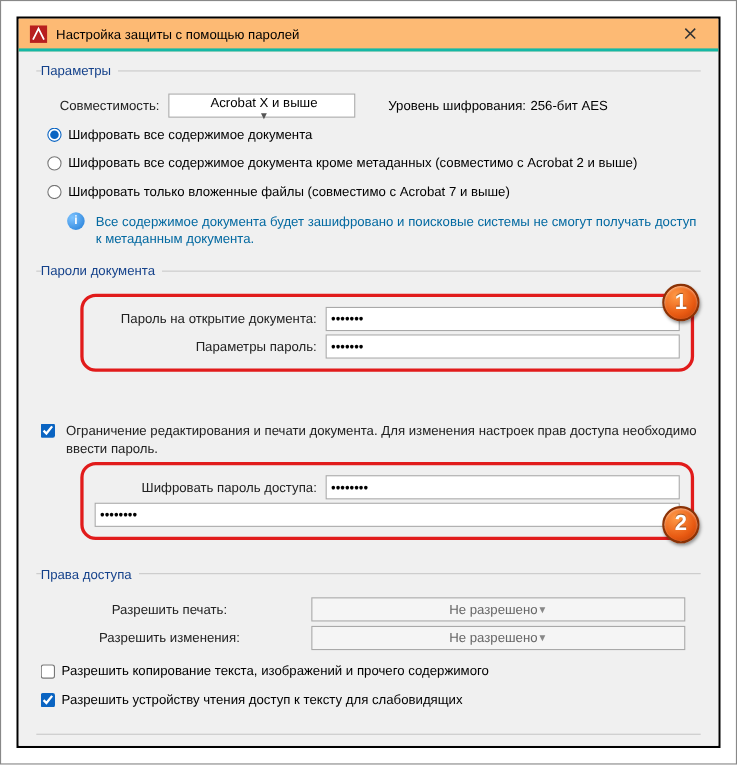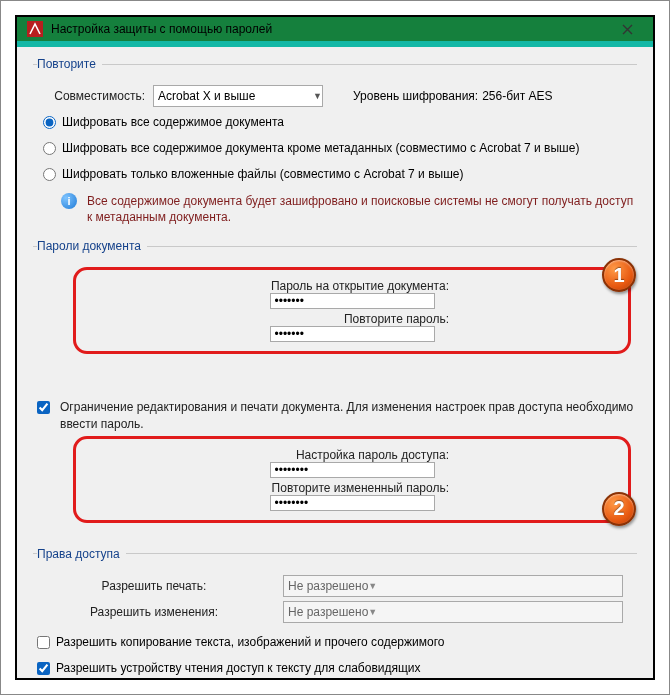--- a/index.html
+++ b/index.html
@@ -1,55 +1,55 @@
 <!DOCTYPE html>
 <html><head>
 <meta charset="utf-8">
 <style>
 * { box-sizing: border-box; margin: 0; padding: 0; }
 body { font-family: "Segoe UI", Tahoma, sans-serif; font-size: 12px; background: #fff; width: 670px; height: 695px; position: relative; border: 1px solid #888; }
 .outer { border: 2px solid #000; position: absolute; left: 14px; top: 14px; right: 14px; bottom: 14px; background: #fff; }
-.titlebar { height: 30px; display: flex; align-items: center; padding: 0 6px 0 10px; background: #15803d; border-bottom: 6px solid #14b8a6; }
+.titlebar { height: 30px; display: flex; align-items: center; padding: 0 6px 0 10px; background: #fdba74; border-bottom: 3px solid #14b8a6; }
 .titlebar .app-icon { width: 16px; height: 16px; margin-right: 8px; }
 .titlebar .title { flex: 1; font-size: 12px; color: #000; }
 .titlebar .close { width: 40px; height: 28px; display: flex; align-items: center; justify-content: center; cursor: pointer; }
 
 .body { background: #f0f0f0; padding: 10px 16px 14px 16px; height: calc(100% - 30px); overflow: hidden; }
 
 fieldset { border: none; border-top: 1px solid #c9c9c9; padding: 10px 0 10px 0; margin-bottom: 4px; }
 fieldset > legend { color: #15428b; font-size: 12px; padding: 0 6px 0 0; margin-left: 4px; }
 
 .row { display: flex; align-items: center; margin: 4px 0; min-height: 22px; }
 .label-right { text-align: right; padding-right: 8px; color: #222; }
 
 select, input[type=password], .combo { height: 22px; border: 1px solid #a9a9a9; background: #fff; font-size: 12px; padding: 0 4px; }
 select, .combo { width: 170px; }
-.combo { display: inline-flex; align-items: center; justify-content: space-between; padding-right: 0; }
+.combo { display: inline-flex; align-items: center; justify-content: space-between; padding-right: 0; flex-direction: column; }
 .combo .chev { font-size: 9px; color: #555; }
 
 input[type=radio], input[type=checkbox] { margin-right: 6px; vertical-align: middle; accent-color: #0a64c2; }
 
 .info-row { display: flex; align-items: flex-start; margin: 8px 0 0 28px; }
 .info-icon { width: 16px; height: 16px; border-radius: 50%; background: radial-gradient(circle at 30% 30%, #7fc4ff, #1e7ad6); color: #fff; display: flex; align-items: center; justify-content: center; font-weight: bold; font-size: 11px; margin-right: 10px; flex-shrink: 0; }
-.info-text { color: #7f1d1d; line-height: 1.35; }
+.info-text { color: #0369a1; line-height: 1.35; }
 
 .callout { border: 3px solid #e11b1b; border-radius: 14px; padding: 6px 10px; margin: 4px 6px 10px 40px; position: relative; background: transparent; }
-.callout .pw-row { display: flex; align-items: center; margin: 3px 0; flex-direction: column; }
+.callout .pw-row { display: flex; align-items: center; margin: 3px 0; }
 .callout .pw-label { width: 210px; text-align: right; padding-right: 8px; color: #222; }
 .callout input[type=password] { flex: 1; }
 
 .badge { position: absolute; right: -8px; width: 34px; height: 34px; border-radius: 50%; background: radial-gradient(circle at 35% 30%, #ff9a47, #e85a12 60%, #b33a07); border: 2px solid #8a3206; color: #fff; font-weight: bold; font-size: 20px; display: flex; align-items: center; justify-content: center; box-shadow: inset 0 1px 2px rgba(255,255,255,.5), 1px 2px 3px rgba(0,0,0,.4); text-shadow: 0 -1px 1px rgba(0,0,0,.4); }
 .badge.b1 { top: -12px; }
 .badge.b2 { bottom: -6px; }
 
 .restrict-text { color: #222; margin-left: 4px; line-height: 1.35; }
 
 .perm-row { display: flex; align-items: center; margin: 4px 0; }
 .perm-label { width: 250px; text-align: center; padding-right: 8px; color: #222; }
-.perm-select { flex: 1; max-width: 340px; height: 22px; border: 1px solid #a9a9a9; background: #f5f5f5; color: #666; display: flex; align-items: center; justify-content: flex-start; padding: 0 4px; }
+.perm-select { flex: 1; max-width: 340px; height: 22px; border: 1px solid #a9a9a9; background: #f5f5f5; color: #666; display: flex; align-items: center; justify-content: center; padding: 0 4px; }
 .perm-select .chev { font-size: 9px; color: #888; }
 
 .buttons { display: flex; justify-content: flex-end; gap: 10px; padding-top: 12px; border-top: 1px solid #c9c9c9; margin-top: 6px; }
 .btn { min-width: 92px; height: 26px; border: 1px solid #9c9c9c; background: linear-gradient(#fdfdfd,#e7e7e7); font-size: 12px; cursor: pointer; border-radius: 2px; }
 
 .selected-pw { background: #cde6ff; }
 </style>
 </head>
 <body>
 
@@ -63,39 +63,39 @@
     <div class="close">
       <svg width="11" height="11" viewBox="0 0 11 11">
           <path d="M1 1 L10 10 M10 1 L1 10" stroke="#333" stroke-width="1.4"></path>
         </svg>
     </div>
   </div>
 
   <div class="body">
 
     <fieldset>
-      <legend>Повторите</legend>
+      <legend>Параметры</legend>
 
       <div class="row" style="padding-left:10px;">
         <span class="label-right" style="width:110px;">Совместимость:</span>
         <div class="combo">
           <span>Acrobat X и выше</span>
           <span class="chev">▼</span>
         </div>
         <span style="width:30px;"></span>
         <span>Уровень шифрования:</span>
         <span style="width:4px;"></span>
         <span>256-бит AES</span>
       </div>
 
       <div class="row" style="padding-left:10px;">
         <label><input type="radio" name="enc" checked="" style=""><span>Шифровать все содержимое документа</span></label>
       </div>
       <div class="row" style="padding-left:10px;">
-        <label><input type="radio" name="enc" style=""><span>Шифровать все содержимое документа кроме метаданных (совместимо с Acrobat 7 и выше)</span></label>
+        <label><input type="radio" name="enc" style=""><span>Шифровать все содержимое документа кроме метаданных (совместимо с Acrobat 2 и выше)</span></label>
       </div>
       <div class="row" style="padding-left:10px;">
         <label><input type="radio" name="enc" style=""><span>Шифровать только вложенные файлы (совместимо с Acrobat 7 и выше)</span></label>
       </div>
 
       <div class="info-row">
         <div class="info-icon">i</div>
         <div class="info-text">Все содержимое документа будет зашифровано и поисковые системы не смогут получать доступ к метаданным документа.</div>
       </div>
     </fieldset>
@@ -104,38 +104,37 @@
       <legend>Пароли документа</legend>
 
 
       <div class="callout">
         <div class="badge b1">1</div>
         <div class="pw-row">
           <span class="pw-label">Пароль на открытие документа:</span>
           <input type="password" value="1234567" style="">
         </div>
         <div class="pw-row">
-          <span class="pw-label">Повторите пароль:</span>
+          <span class="pw-label">Параметры пароль:</span>
           <input type="password" value="1234567" style="">
         </div>
       </div>
 
       <div class="row" style="padding-left:4px; align-items:flex-start;margin-top:45px;">
         <input type="checkbox" checked="" style="margin-top: 2px;">
         <span class="restrict-text">Ограничение редактирования и печати документа.  Для изменения настроек прав доступа необходимо ввести пароль.</span>
       </div>
 
       <div class="callout">
         <div class="badge b2">2</div>
         <div class="pw-row">
-          <span class="pw-label">Настройка пароль доступа:</span>
+          <span class="pw-label">Шифровать пароль доступа:</span>
           <input type="password" value="12345678" style="">
         </div>
         <div class="pw-row">
-          <span class="pw-label">Повторите измененный пароль:</span>
           <input type="password" value="12345678" class="selected-pw" style="">
         </div>
       </div>
     </fieldset>
 
     <fieldset>
       <legend>Права доступа</legend>
 
       <div class="perm-row">
         <span class="perm-label">Разрешить печать:</span>

